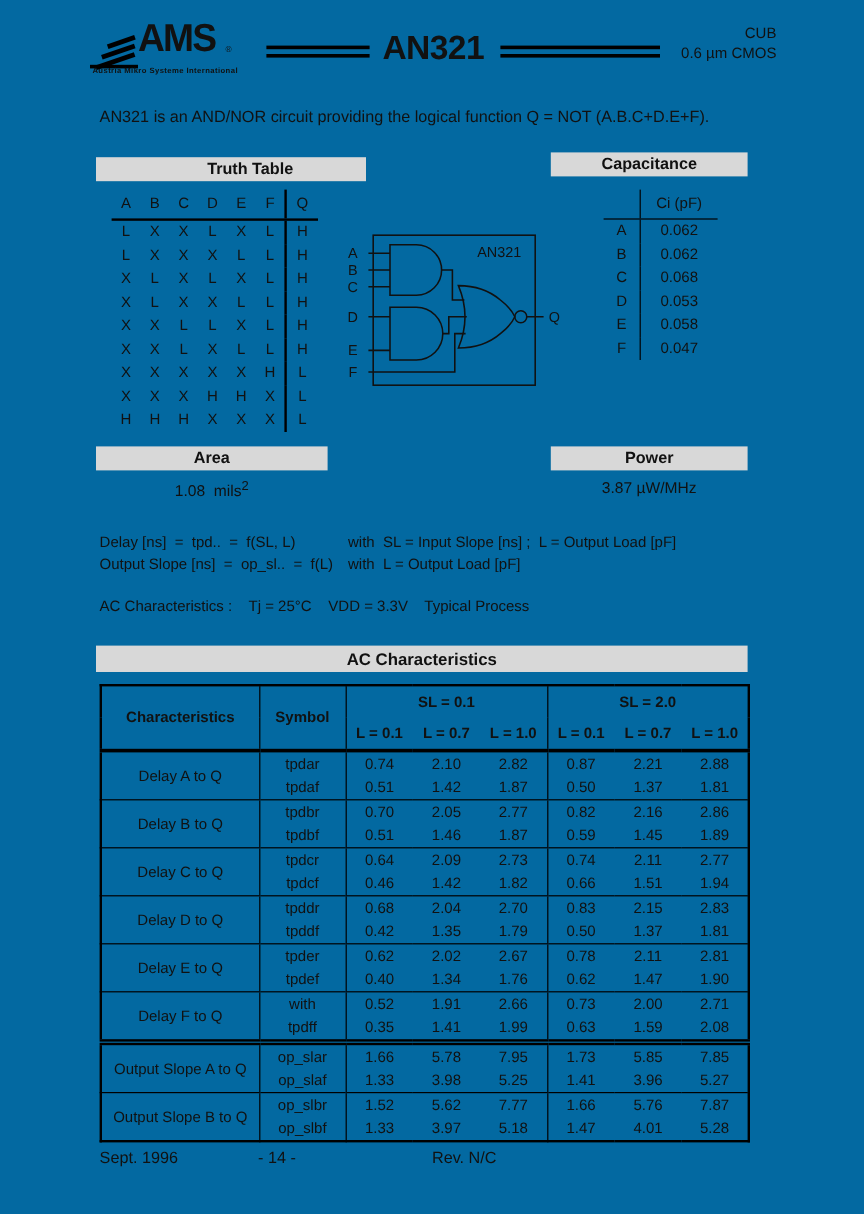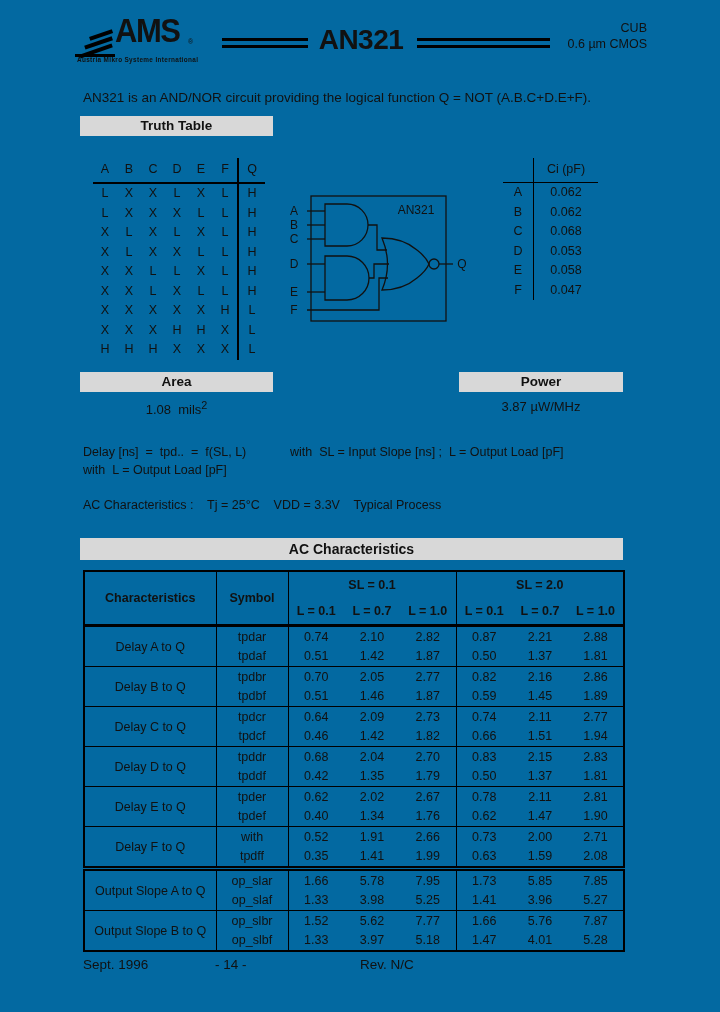--- a/index.html
+++ b/index.html
@@ -29,21 +29,21 @@
            border-top:3.5px solid #000; border-bottom:3.5px solid #000; }
   .dline-left  { left:222px; top:38px; width:86px; }
   .dline-right { left:417px; top:38px; width:133px; }
   .proc { left:553px; top:20px; width:94px; font-size:12.5px; text-align:right; line-height:16px; }
 
   .desc { left:83px; top:90px; font-size:13.5px; }
 
   
   .banner { background:#d8d8d8; font-weight:bold; font-size:13.5px;
             text-align:center; height:20px; line-height:20px; }
-  .tt-banner    { left:80px;  top:116px; width:193px; }
+  .tt-banner    { left:80px;  top:131px; width:193px;padding-left:32px; }
   .cap-banner   { left:459px; top:127px; width:164px; }
   .area-banner  { left:80px;  top:372px; width:193px; }
   .power-banner { left:459px; top:372px; width:164px; }
   .ac-banner    { left:80px;  top:538px; width:543px; height:22px; line-height:22px; font-size:14px; }
 
   
   .tt { left:93px; top:158px; font-size:12.5px; }
   .tt-row, .tt-head { display:flex; height:19.5px; line-height:19.5px; }
   .tt-head { height:24px; line-height:22px; border-bottom:2px solid #000; }
   .tt-cell { width:24px; text-align:center; }
@@ -110,20 +110,21 @@
   <div class="abs page-title">AN321</div>
   <div class="abs dline dline-right"></div>
   <div class="abs proc">
     <div>CUB</div>
     <div>0.6 µm CMOS</div>
   </div>
 
   <div class="abs desc">AN321 is an AND/NOR circuit providing the logical function Q = NOT (A.B.C+D.E+F).</div>
 
   <div class="abs banner tt-banner">Truth Table</div>
+  <div class="abs banner cap-banner">Capacitance</div>
 
   <div class="abs tt">
     <div class="tt-head">
         <span class="tt-cell">A</span>
         <span class="tt-cell">B</span>
         <span class="tt-cell">C</span>
         <span class="tt-cell">D</span>
         <span class="tt-cell">E</span>
         <span class="tt-cell">F</span>
         <span class="tt-cell tt-q">Q</span>
@@ -282,20 +283,21 @@
   </div>
 
   <div class="abs banner area-banner">Area</div>
   <div class="abs banner power-banner">Power</div>
   <div class="abs area-val"><span>1.08  mils</span><sup>2</sup></div>
   <div class="abs power-val">3.87 µW/MHz</div>
 
   <div class="abs formulas">
     <span>Delay [ns]  =  tpd..  =  f(SL, L)</span>
     <span>with  SL = Input Slope [ns] ;  L = Output Load [pF]</span>
+    <span>Output Slope [ns]  =  op_sl..  =  f(L)</span>
     <span>with  L = Output Load [pF]</span>
   </div>
   <div class="abs conditions">AC Characteristics :    Tj = 25°C    VDD = 3.3V    Typical Process</div>
 
   <div class="abs banner ac-banner">AC Characteristics</div>
   <div class="abs ac-table">
     <table class="ac">
       <colgroup>
         <col class="w-label">
           <col class="w-sym">

